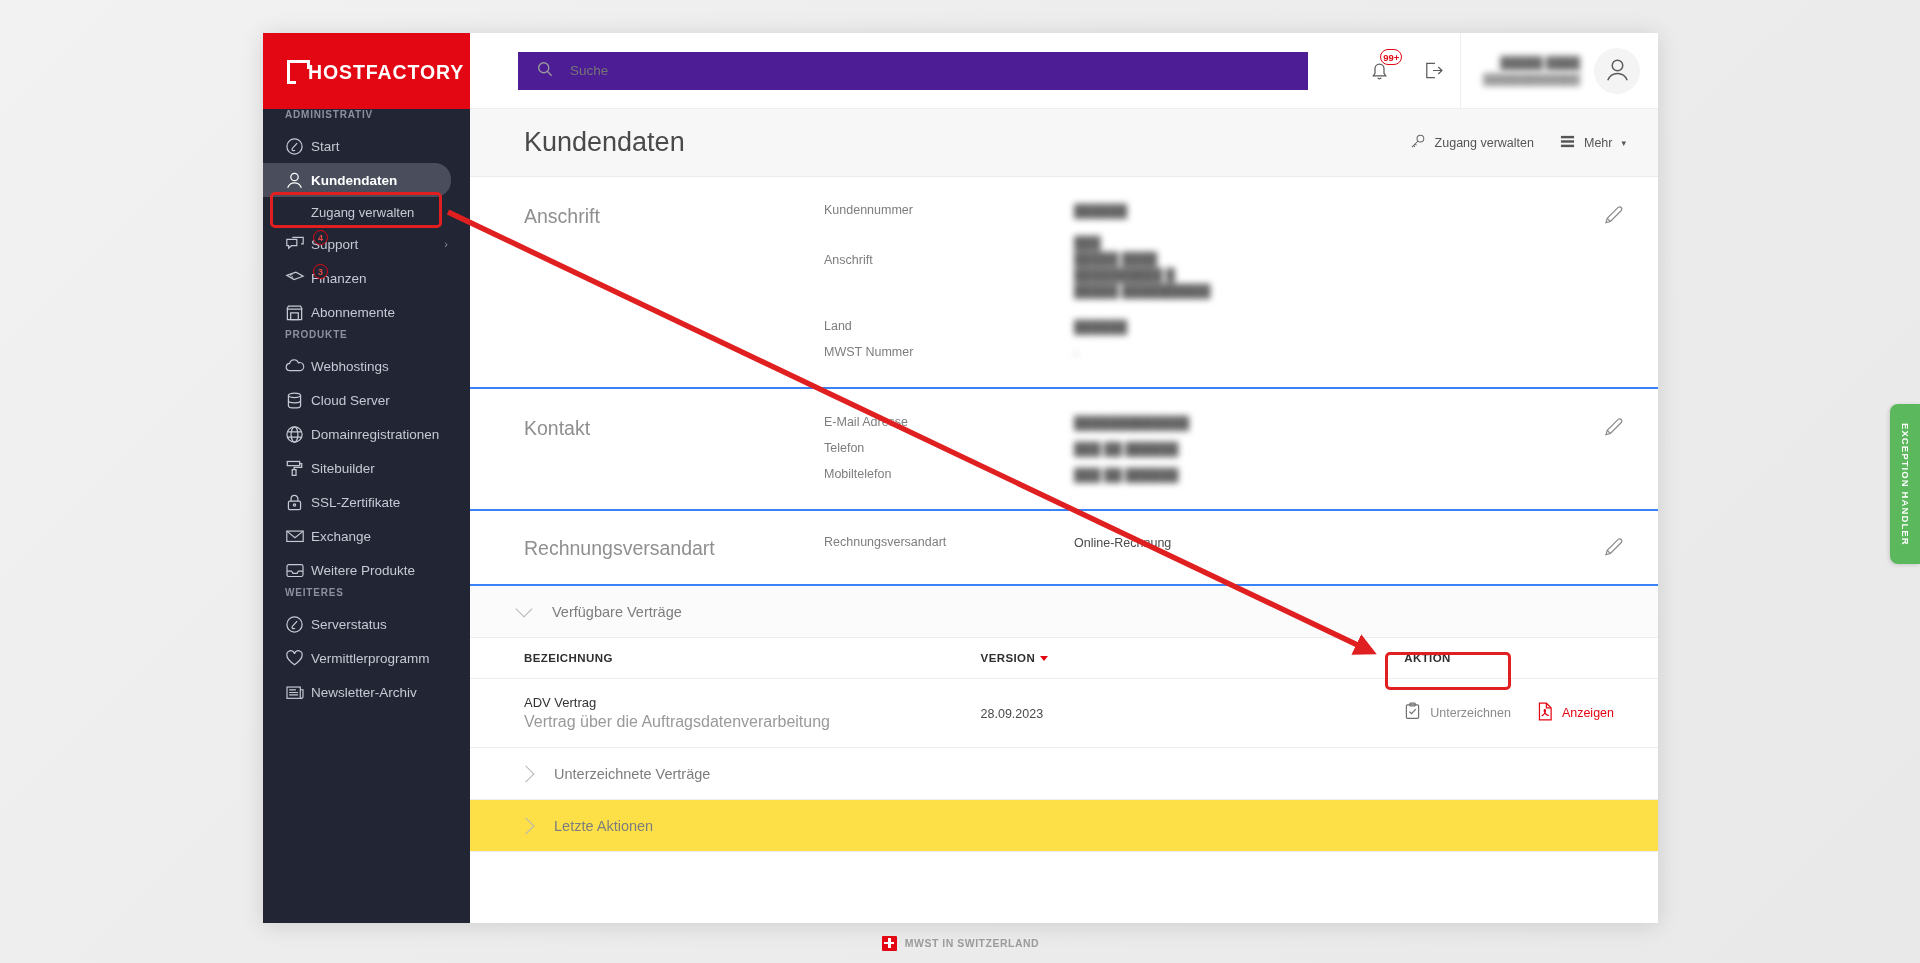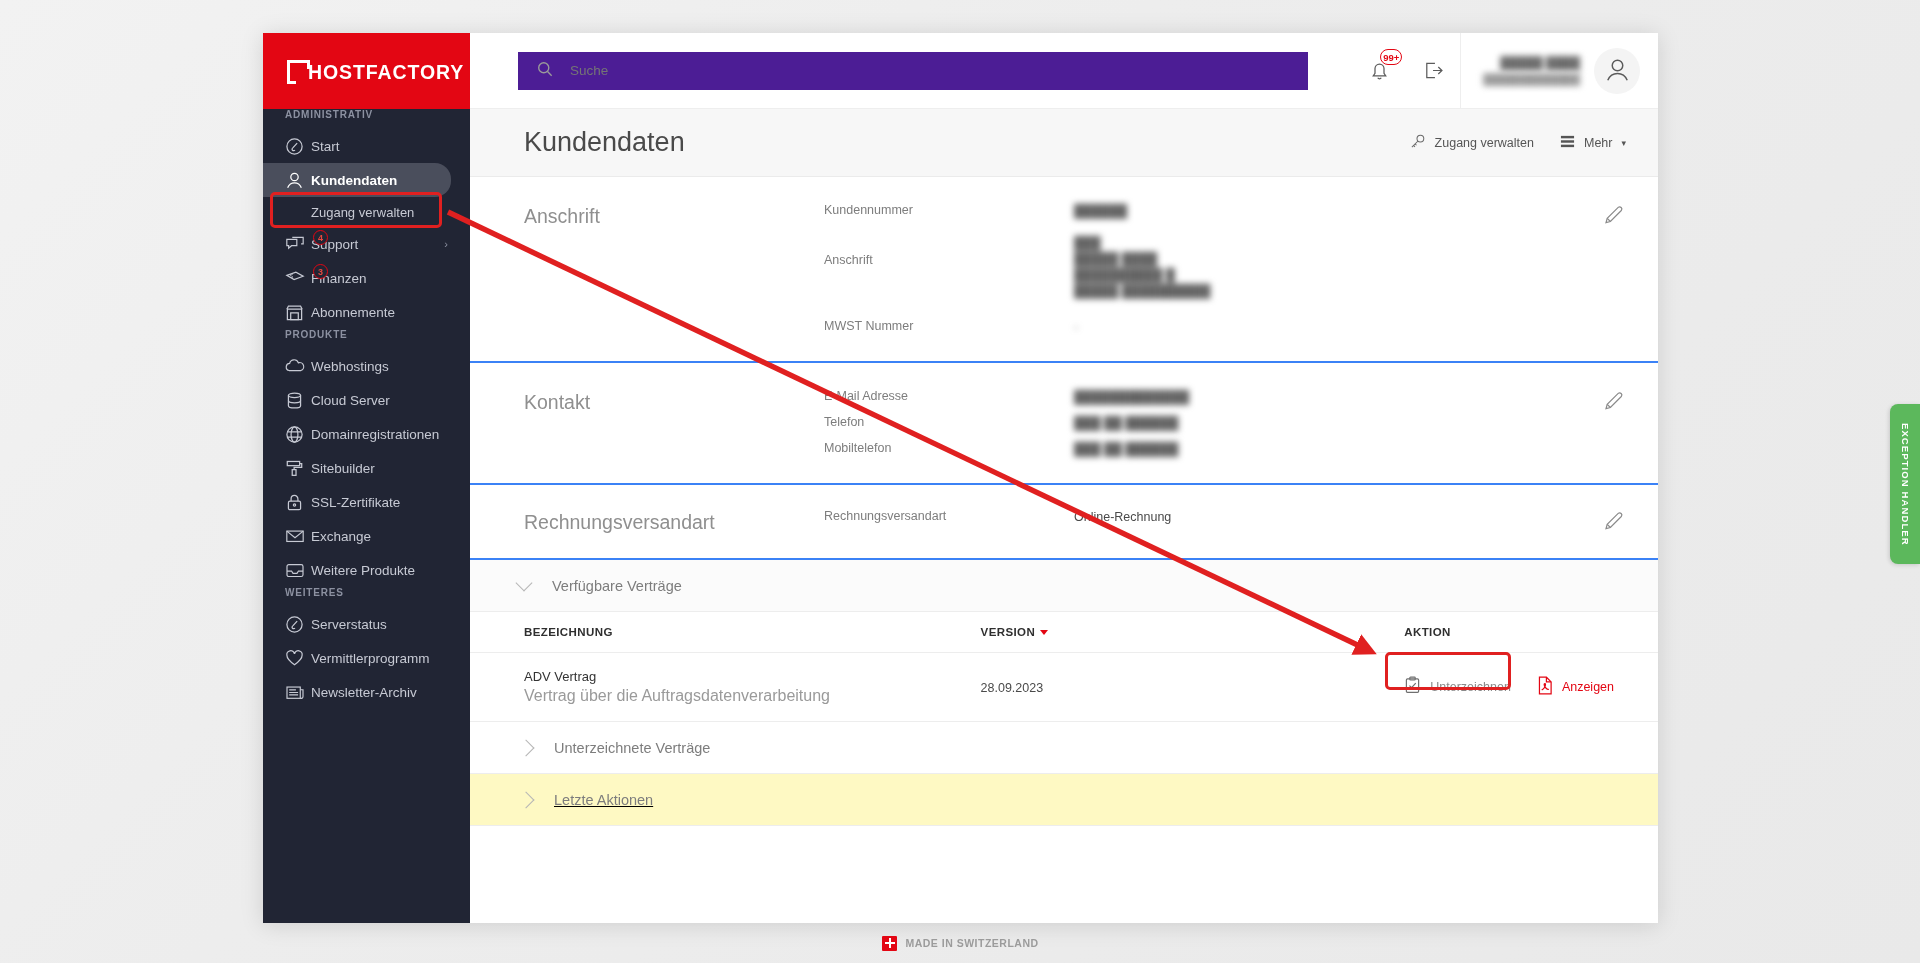--- a/index.html
+++ b/index.html
@@ -595,20 +595,24 @@
           <div class="field-row">
             <div class="field-label">Kundennummer</div>
             <div class="field-value blurred">██████</div>
           </div>
           <div class="field-row" style="margin-top:16px;margin-bottom:20px;">
             <div class="field-label" style="padding-top:18px;">Anschrift</div>
             <div class="field-value blurred" style="white-space:pre-line;">███
 █████ ████
 ██████████ █
 █████ ██████████</div>
+          </div>
+          <div class="field-row">
+            <div class="field-label">Land</div>
+            <div class="field-value blurred">██████</div>
           </div>
           <div class="field-row">
             <div class="field-label">MWST Nummer</div>
             <div class="field-value blurred">-</div>
           </div>
         </div>
         <div class="edit-btn">
           <svg width="24" height="24" viewBox="0 0 24 24" fill="none" stroke="#8a8a8a" stroke-width="1.2">
               <path d="M4 19.6 L5.2 15.4 L16.2 4.4 a2.2 2.2 0 0 1 3.1 3.1 L8.4 18.5 z"></path>
               <path d="M5.2 15.4 L8.4 18.5"></path>
@@ -706,32 +710,32 @@
             </td>
           </tr>
         </tbody>
       </table>
 
       <div class="accordion-head" style="background:#fff;">
         <span class="chev right"></span>
         <span class="acc-label">Unterzeichnete Verträge</span>
       </div>
 
-      <div class="accordion-head" style="background:#fef9c3;text-decoration:underline;">
+      <div class="accordion-head" style="background:#fde047;">
         <span class="chev right"></span>
         <span class="acc-label">Letzte Aktionen</span>
       </div>
 
     </div>
   </div>
 </div>
 
 <div id="footer">
   <span id="swiss-flag"></span>
-  <span id="footer-text">MADE IN SWITZERLAND</span>
+  <span id="footer-text">MWST IN SWITZERLAND</span>
 </div>
 
 <div id="exception-tab">
   <span>EXCEPTION HANDLER</span>
 </div>
 
 <div id="annot-layer">
   <div class="annot-box" id="annot-nav"></div>
   <div class="annot-box" id="annot-btn"></div>
   <svg width="1920" height="963" style="position:absolute;inset:0;">

